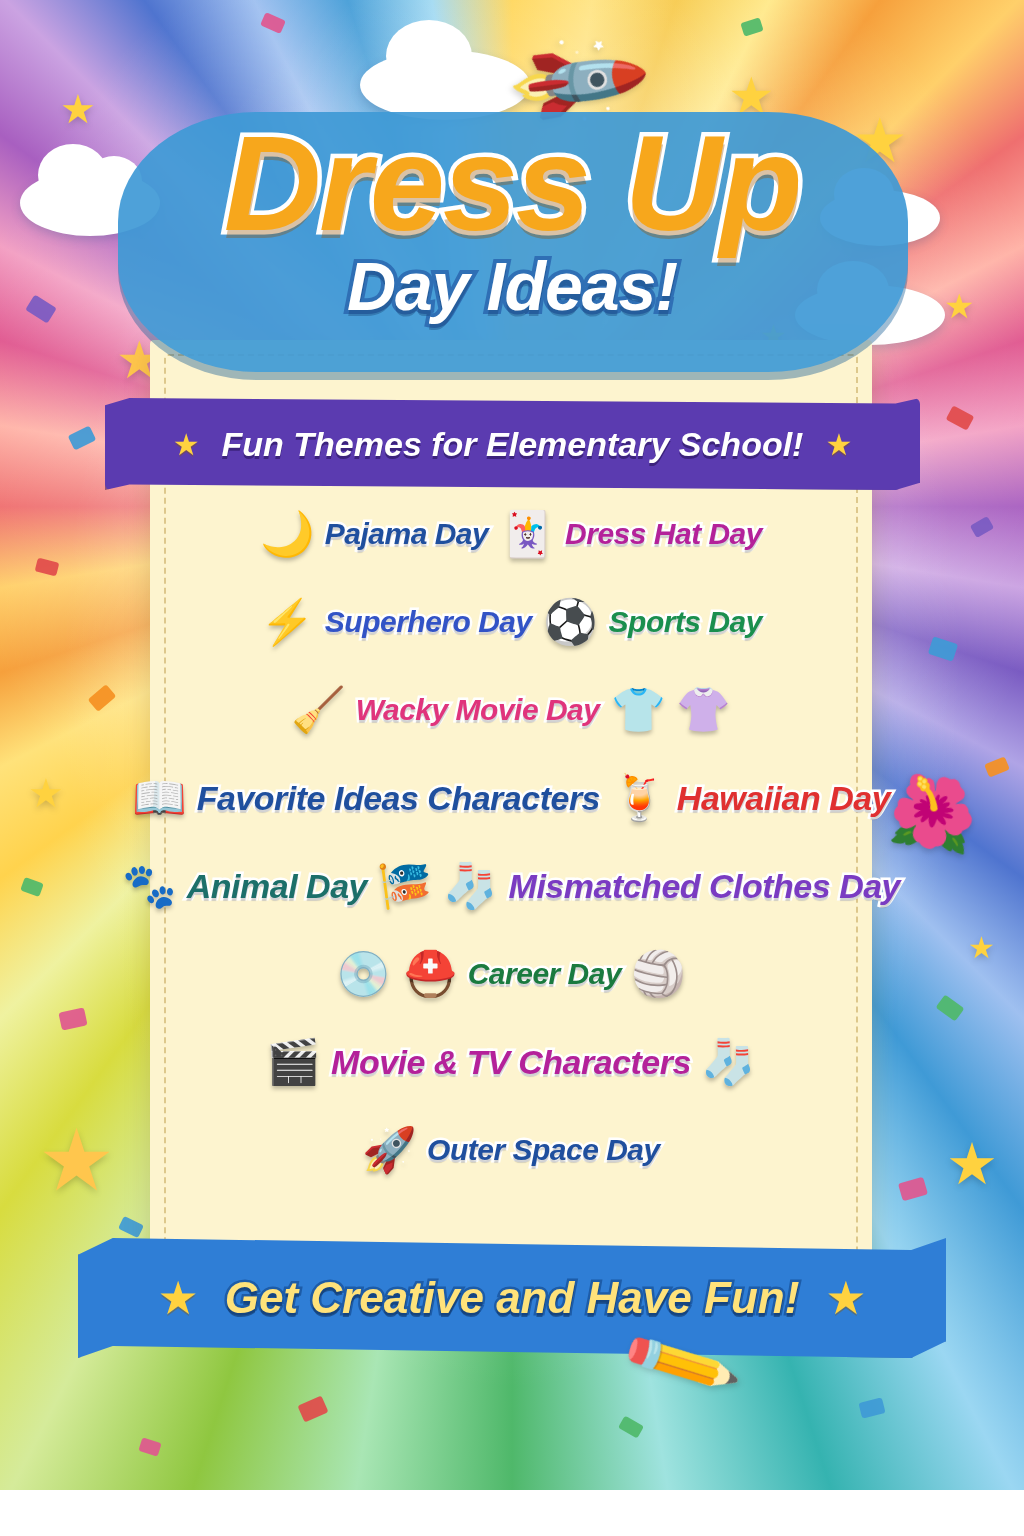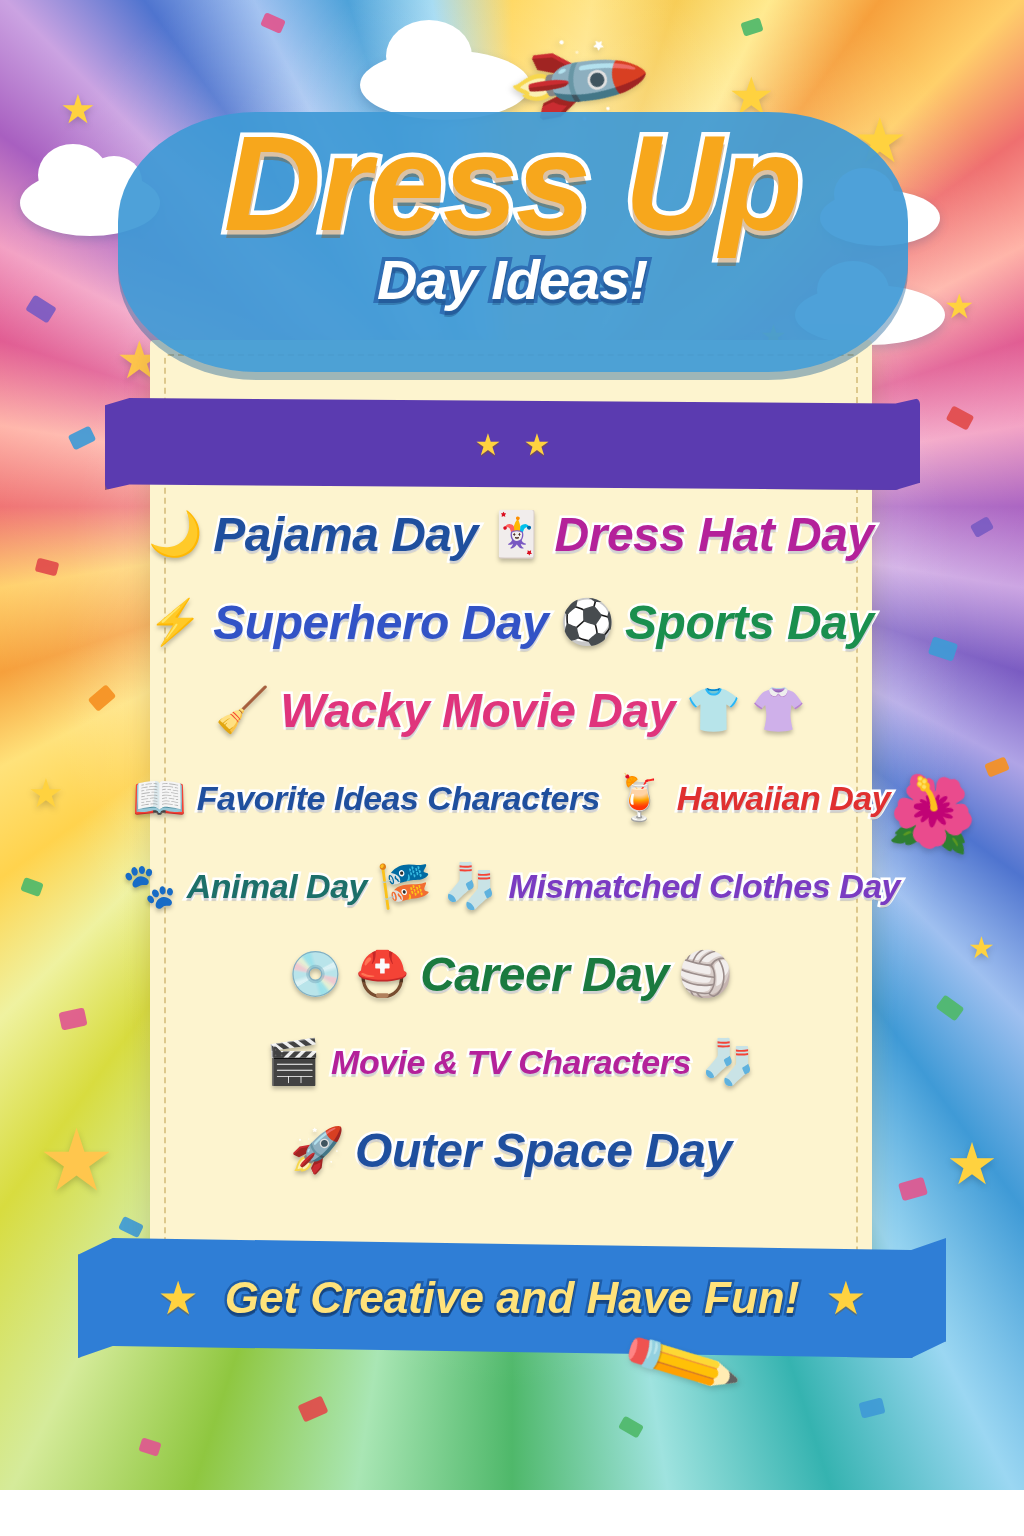--- a/index.html
+++ b/index.html
@@ -69,21 +69,21 @@
   .title-main{
     font-size:135px;line-height:1.02;font-weight:bold;font-style:italic;
     letter-spacing:-2px;
     color:#f7a71c;
     -webkit-text-stroke:9px #ffffff;
     paint-order:stroke fill;
     text-shadow:0 8px 0 rgba(150,80,0,.35);
   }
   .title-sub{
     margin-top:-6px;
-    font-size:56px;font-weight:bold;font-style:italic;letter-spacing:-1px;
+    font-size:68px;font-weight:bold;font-style:italic;letter-spacing:-1px;
     color:#ffffff;
     -webkit-text-stroke:8px #2f6fb5;
     paint-order:stroke fill;
     text-shadow:0 6px 0 rgba(20,60,110,.35);
   }
 
   
   .banner-top{
     position:absolute;left:105px;top:398px;width:815px;height:92px;
     background:#5b3bb0;border-radius:6px;
@@ -110,21 +110,21 @@
 
   
   .list{position:absolute;left:150px;top:490px;width:722px;}
   .row{
     display:flex;align-items:center;justify-content:center;
     gap:12px;height:88px;
   }
   .item{display:flex;align-items:center;gap:10px;}
   .ico{font-size:44px;line-height:1;filter:drop-shadow(0 3px 2px rgba(0,0,0,.25));}
   .lbl{
-    font-size:48px;font-weight:bold;font-style:italic;letter-spacing:-.5px;
+    font-size:30px;font-weight:bold;font-style:italic;letter-spacing:-.5px;
     -webkit-text-stroke:5px #ffffff;paint-order:stroke fill;
     text-shadow:0 3px 1px rgba(0,0,0,.18);
     white-space:nowrap;
   }
   .lbl.sm{font-size:34px;}
 
   
   .ribbon{
     position:absolute;left:78px;top:1238px;width:868px;height:120px;
     background:#2f7ed6;
@@ -196,20 +196,21 @@
   <div class="paper"></div>
 
   <div class="title-blob"></div>
   <div class="title-wrap">
     <div class="title-main">Dress Up</div>
     <div class="title-sub">Day Ideas!</div>
   </div>
 
   <div class="banner-top">
     <span class="star-dec">★</span>
+    <span class="btxt">Fun Themes for Elementary School!</span>
     <span class="star-dec">★</span>
   </div>
 
   <div class="list">
 
     <div class="row">
       <div class="item">
         <span class="ico">🌙</span>
         <span class="lbl" style="color:#1f4f9e">Pajama Day</span>
       </div>

